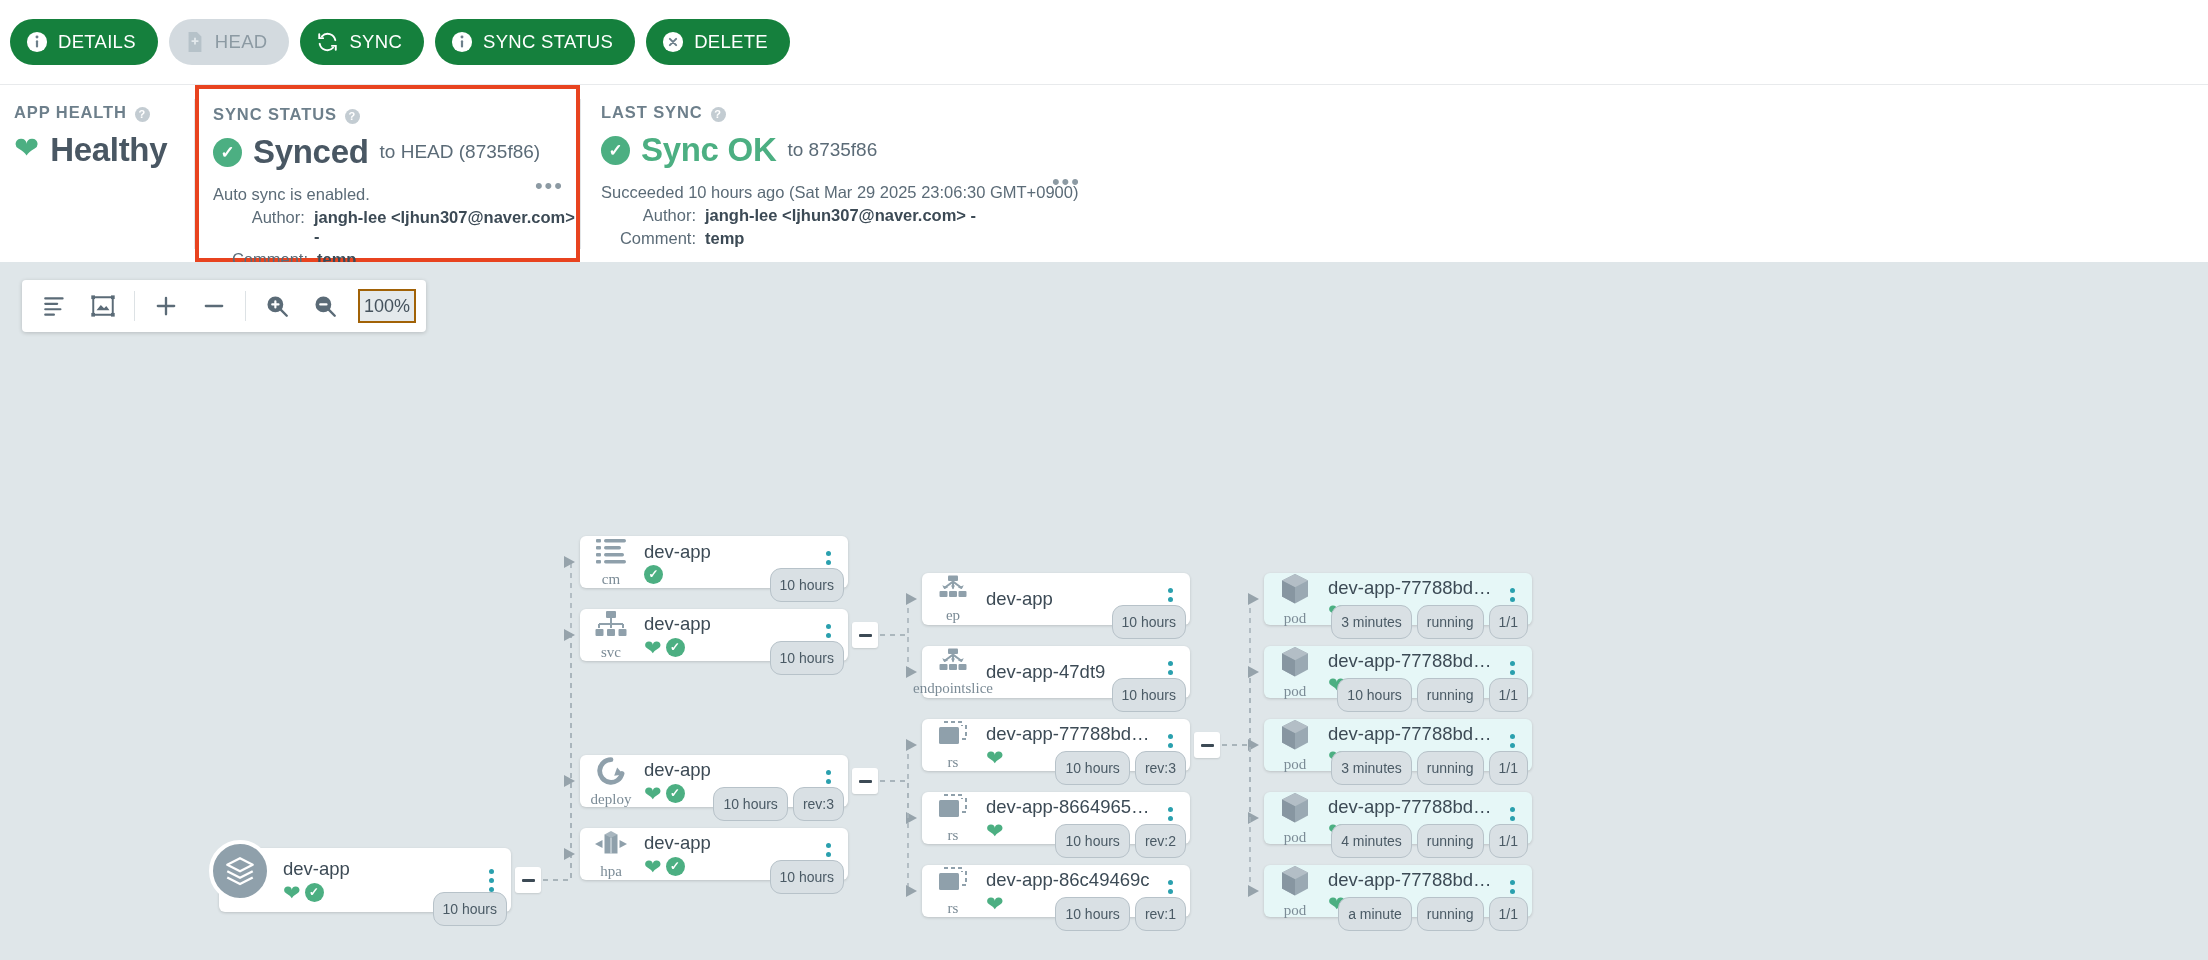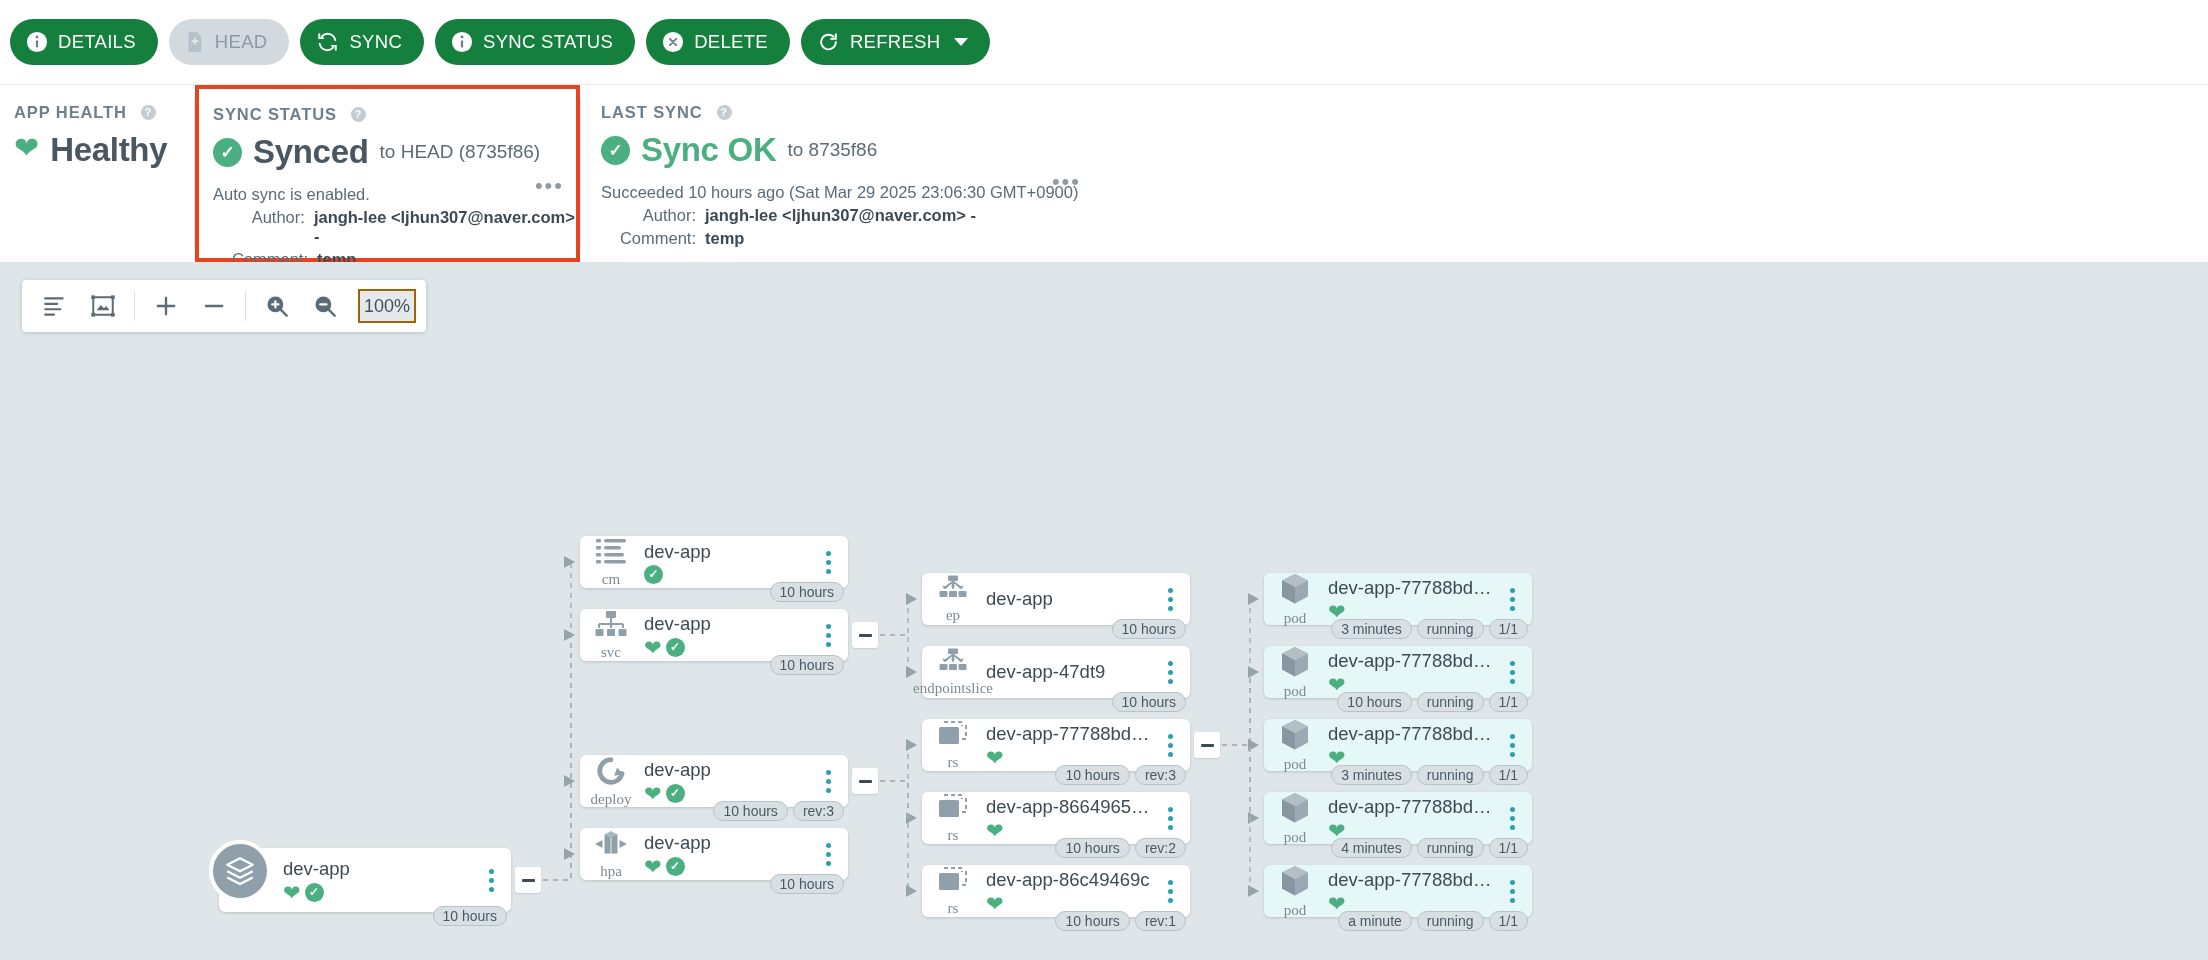--- a/index.html
+++ b/index.html
@@ -43,21 +43,21 @@
   .spanel.health { width: 194px; }
   .spanel.syncstatus {
     width: 385px; margin-left: 0; border: 4px solid #e8431f;
     padding: 16px 0 0 14px;
   }
   .spanel.lastsync { width: 560px; padding-left: 20px; }
   .vline { width: 1px; background: #e3e6e8; height: 150px; margin-top: 14px; }
 
   .slabel {
     font-size: 16.5px; font-weight: 700; color: #6d7f8b;
-    letter-spacing: .9px; display: flex; align-items: center; gap: 14px;
+    letter-spacing: .9px; display: flex; align-items: flex-end; gap: 8px;
   }
   .qmark {
     width: 15px; height: 15px; border-radius: 50%;
     background: #c3ccd2; color: #ffffff;
     font-size: 11px; font-weight: 700; line-height: 15px; text-align: center;
   }
   .bigrow { display: flex; align-items: center; gap: 11px; margin-top: 9px; }
   .bigtext { font-size: 33px; font-weight: 700; color: #495763; letter-spacing: -.3px; }
   .bigtext.green { color: #4caf82; }
   .subtext { font-size: 19px; color: #5b6b77; font-weight: 400; }
@@ -144,21 +144,21 @@
     align-items: center; justify-content: center; gap: 4px;
     cursor: pointer; padding-right: 6px;
   }
   .node-menu i { width: 5px; height: 5px; border-radius: 50%; background: #2aa0ae; display: block; }
   .tagrow {
     position: absolute; right: 4px; bottom: -14px;
     display: flex; gap: 5px;
   }
   .tag {
     background: #d9e0e4; border: 1px solid #b7c2c9; border-radius: 11px;
-    font-size: 14px; color: #4a5a65; padding: 1px 9px; white-space: nowrap;
+    font-size: 14px; color: #4a5a65; padding: 8px 9px; white-space: nowrap;
   }
   .rootcircle {
     position: absolute; left: -10px; top: -8px;
     width: 62px; height: 62px; border-radius: 50%;
     background: #8fa0ab; border: 4px solid #ffffff;
     display: flex; align-items: center; justify-content: center;
     color: #ffffff;
   }
   .collapse {
     position: absolute; width: 26px; height: 26px; background: #ffffff;
@@ -215,30 +215,20 @@
       <span>SYNC STATUS</span>
     </div>
     <div class="tbtn">
       <span class="ic">
         <svg width="22" height="22" viewBox="0 0 24 24">
           <circle cx="12" cy="12" r="11" fill="#fff"></circle>
           <path d="M8.6 8.6l6.8 6.8M15.4 8.6l-6.8 6.8" stroke="#6d7f8b" stroke-width="2.2" stroke-linecap="round"></path>
         </svg>
       </span>
       <span>DELETE</span>
-    </div>
-    <div class="tbtn">
-      <span class="ic">
-        <svg width="23" height="22" viewBox="0 0 24 24" fill="none" stroke="#fff" stroke-width="2.1" stroke-linecap="round">
-          <path d="M20 12a8 8 0 1 1-2.4-5.7"></path>
-          <path d="M20 3.4v5.2h-5.2"></path>
-        </svg>
-      </span>
-      <span>REFRESH</span>
-      <span class="caret"></span>
     </div>
   </div>
 
 <div class="statusbar">
 
   <div class="spanel health">
     <div class="slabel">
       <span>APP HEALTH</span>
       <span class="qmark">?</span>
     </div>

